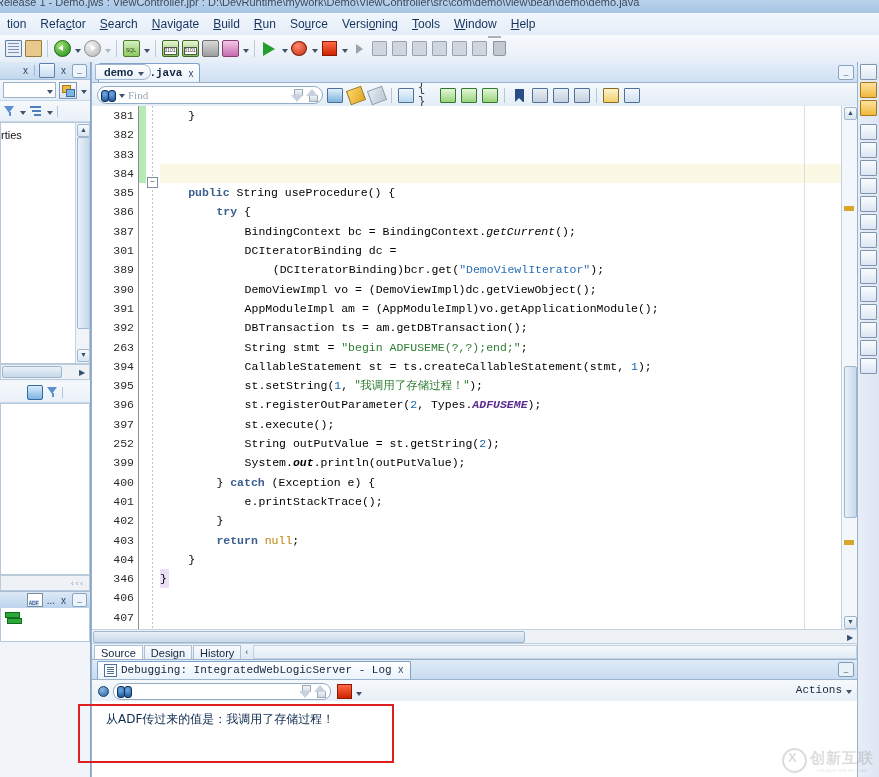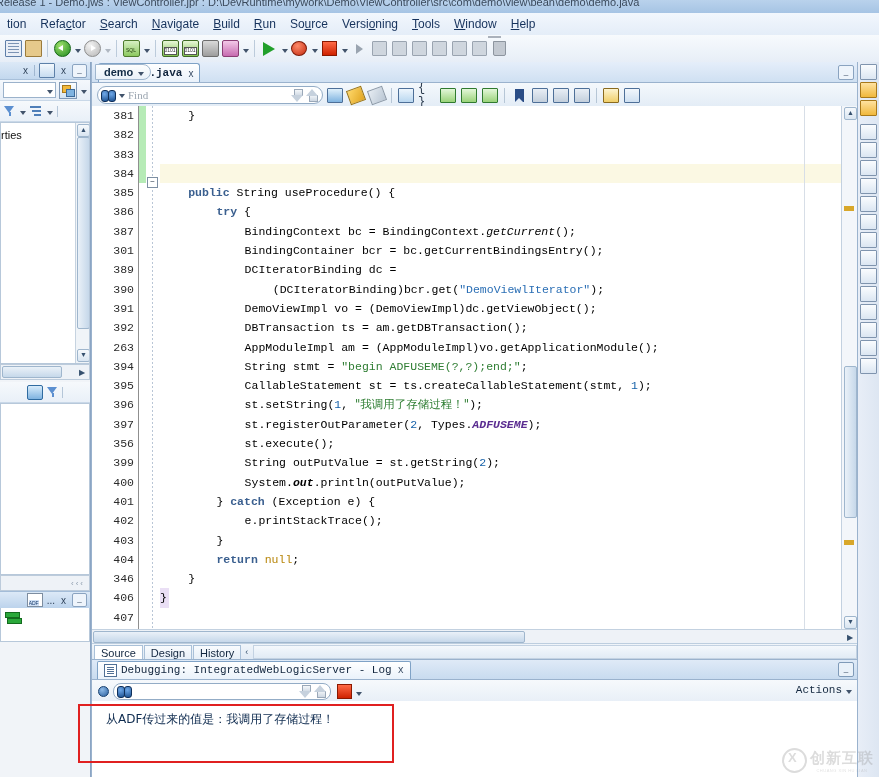--- a/index.html
+++ b/index.html
@@ -501,21 +501,21 @@
           <div class="gl">301</div>
           <div class="gl">389</div>
           <div class="gl">390</div>
           <div class="gl">391</div>
           <div class="gl">392</div>
           <div class="gl">263</div>
           <div class="gl">394</div>
           <div class="gl">395</div>
           <div class="gl">396</div>
           <div class="gl">397</div>
-          <div class="gl">356</div>
+          <div class="gl">252</div>
           <div class="gl">399</div>
           <div class="gl">400</div>
           <div class="gl">401</div>
           <div class="gl">402</div>
           <div class="gl">403</div>
           <div class="gl">404</div>
           <div class="gl">346</div>
           <div class="gl">406</div>
           <div class="gl">407</div>
         </div>
@@ -528,26 +528,25 @@
       </div>
       <div class="codelines" id="codelines">
         <div class="rulerline" style="left:644px"></div>
       <div class="ln" style="padding-left: 28.2px;">}</div>
           <div class="ln" style="padding-left: 0px;">&nbsp;</div>
           <div class="ln" style="padding-left: 0px;">&nbsp;</div>
           <div class="ln hl-yellow" style="padding-left: 0px; width: 100%;">&nbsp;</div>
           <div class="ln" style="padding-left: 28.2px;"><span class="kw">public</span> String useProcedure() {</div>
           <div class="ln" style="padding-left: 56.4px;"><span class="kw">try</span> {</div>
           <div class="ln" style="padding-left: 84.6px;">BindingContext bc = BindingContext.<span class="ital">getCurrent</span>();</div>
-          <div class="ln" style="padding-left: 84.6px;">BindingContainer bcr = bc.getCurrentBindingsEntry();</div>
           <div class="ln" style="padding-left: 84.6px;">DCIteratorBinding dc =</div>
           <div class="ln" style="padding-left: 112.8px;">(DCIteratorBinding)bcr.get(<span class="strblue">"DemoViewlIterator"</span>);</div>
           <div class="ln" style="padding-left: 84.6px;">DemoViewImpl vo = (DemoViewImpl)dc.getViewObject();</div>
+          <div class="ln" style="padding-left: 84.6px;">AppModuleImpl am = (AppModuleImpl)vo.getApplicationModule();</div>
           <div class="ln" style="padding-left: 84.6px;">DBTransaction ts = am.getDBTransaction();</div>
-          <div class="ln" style="padding-left: 84.6px;">AppModuleImpl am = (AppModuleImpl)vo.getApplicationModule();</div>
           <div class="ln" style="padding-left: 84.6px;">String stmt = <span class="str">"begin ADFUSEME(?,?);end;"</span>;</div>
           <div class="ln" style="padding-left: 84.6px;">CallableStatement st = ts.createCallableStatement(stmt, <span class="num">1</span>);</div>
           <div class="ln" style="padding-left: 84.6px;">st.setString(<span class="num">1</span>, <span class="str-cn">"我调用了存储过程！"</span>);</div>
           <div class="ln" style="padding-left: 84.6px;">st.registerOutParameter(<span class="num">2</span>, Types.<span class="fieldc">ADFUSEME</span>);</div>
           <div class="ln" style="padding-left: 84.6px;">st.execute();</div>
           <div class="ln" style="padding-left: 84.6px;">String outPutValue = st.getString(<span class="num">2</span>);</div>
           <div class="ln" style="padding-left: 84.6px;">System.<span class="ital" style="font-weight:bold">out</span>.println(outPutValue);</div>
           <div class="ln" style="padding-left: 56.4px;">} <span class="kw">catch</span> (Exception e) {</div>
           <div class="ln" style="padding-left: 84.6px;">e.printStackTrace();</div>
           <div class="ln" style="padding-left: 56.4px;">}</div>

